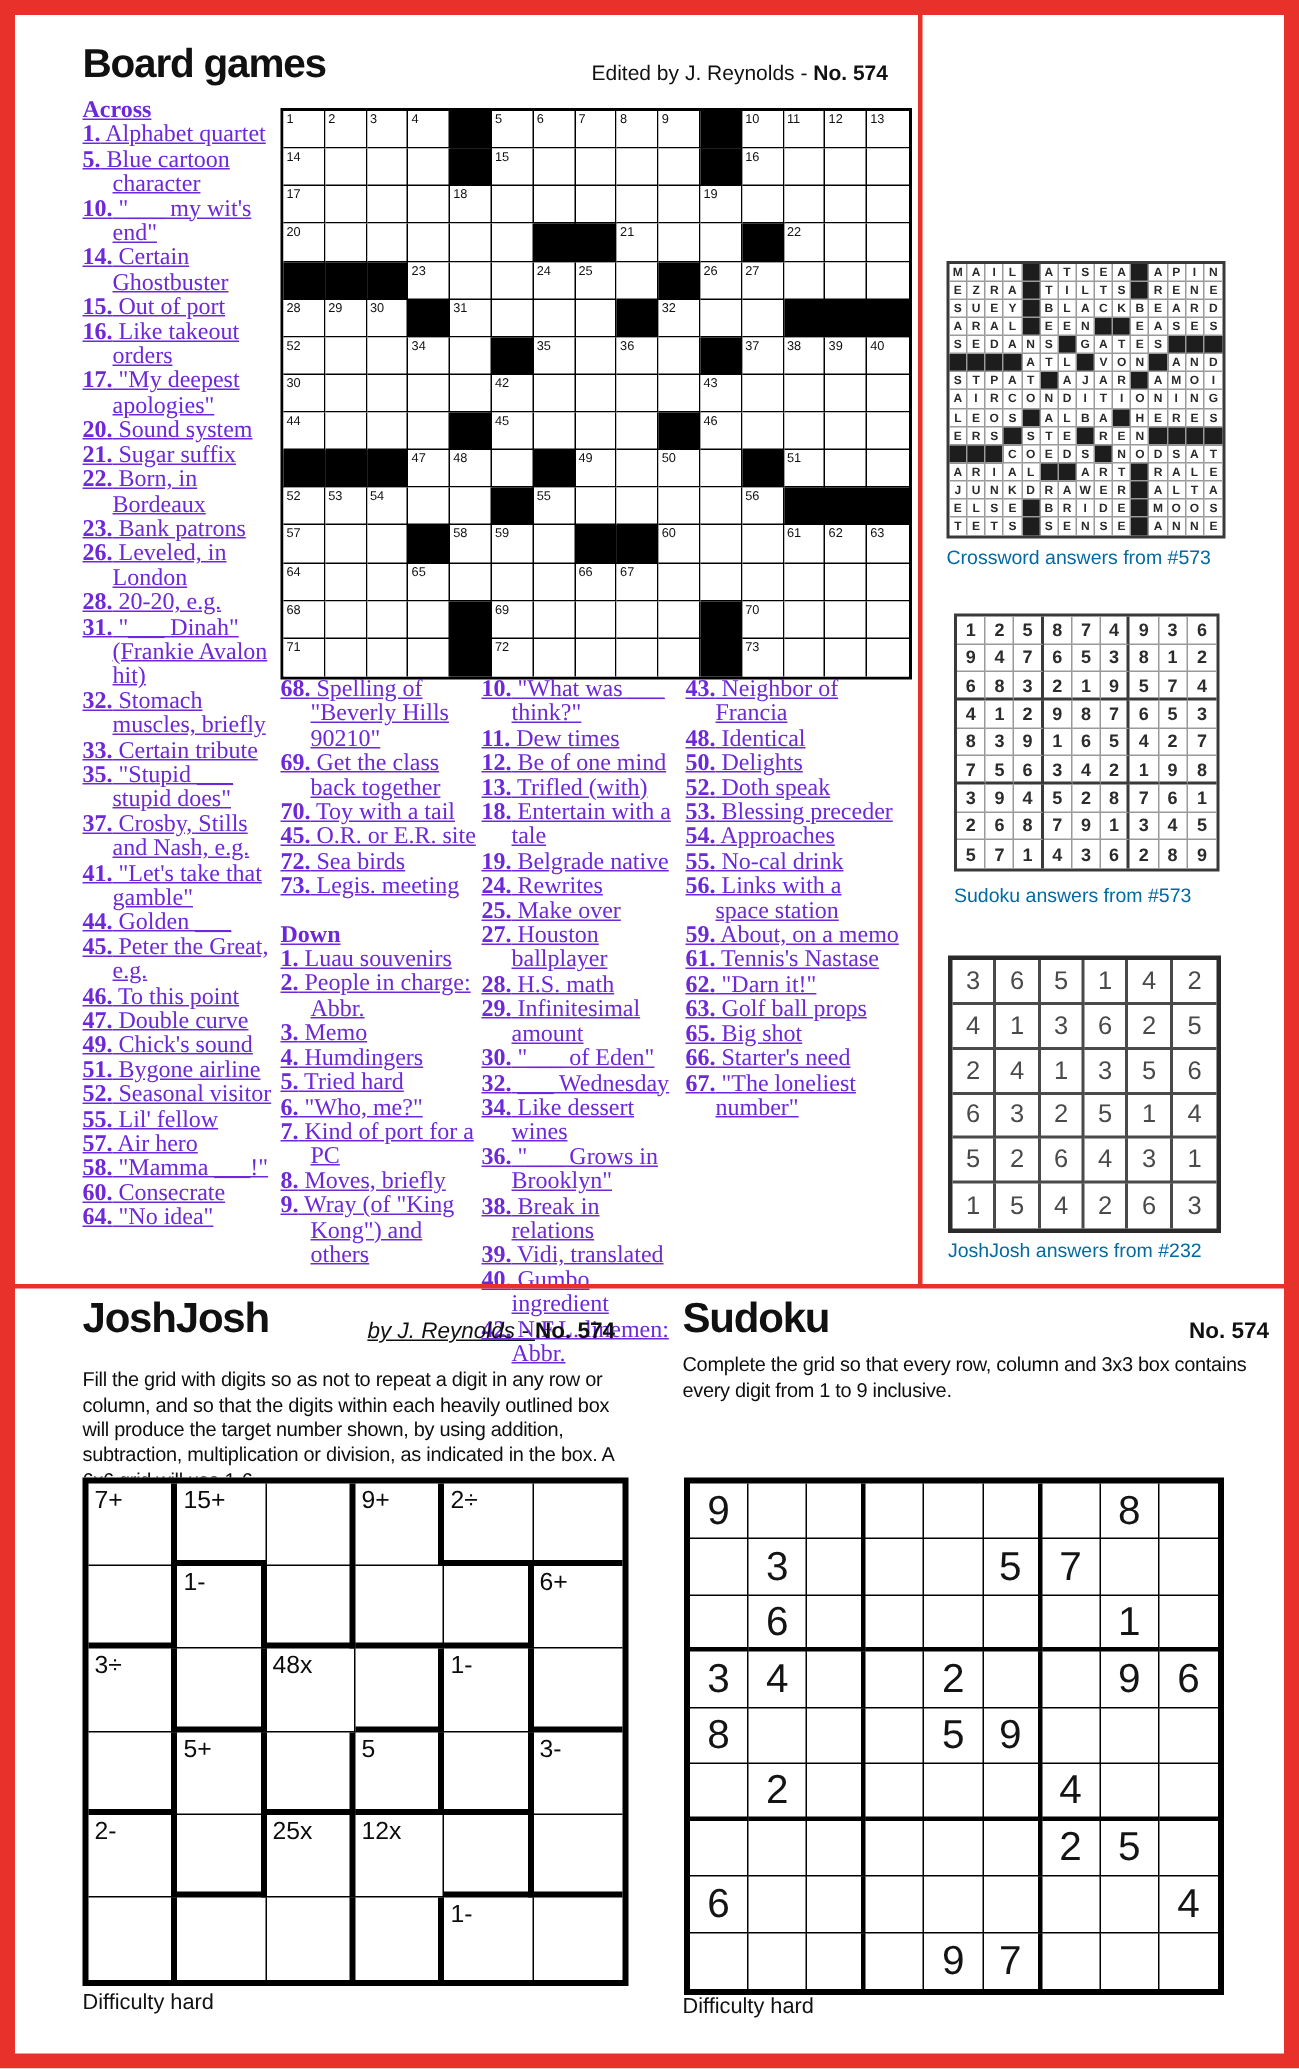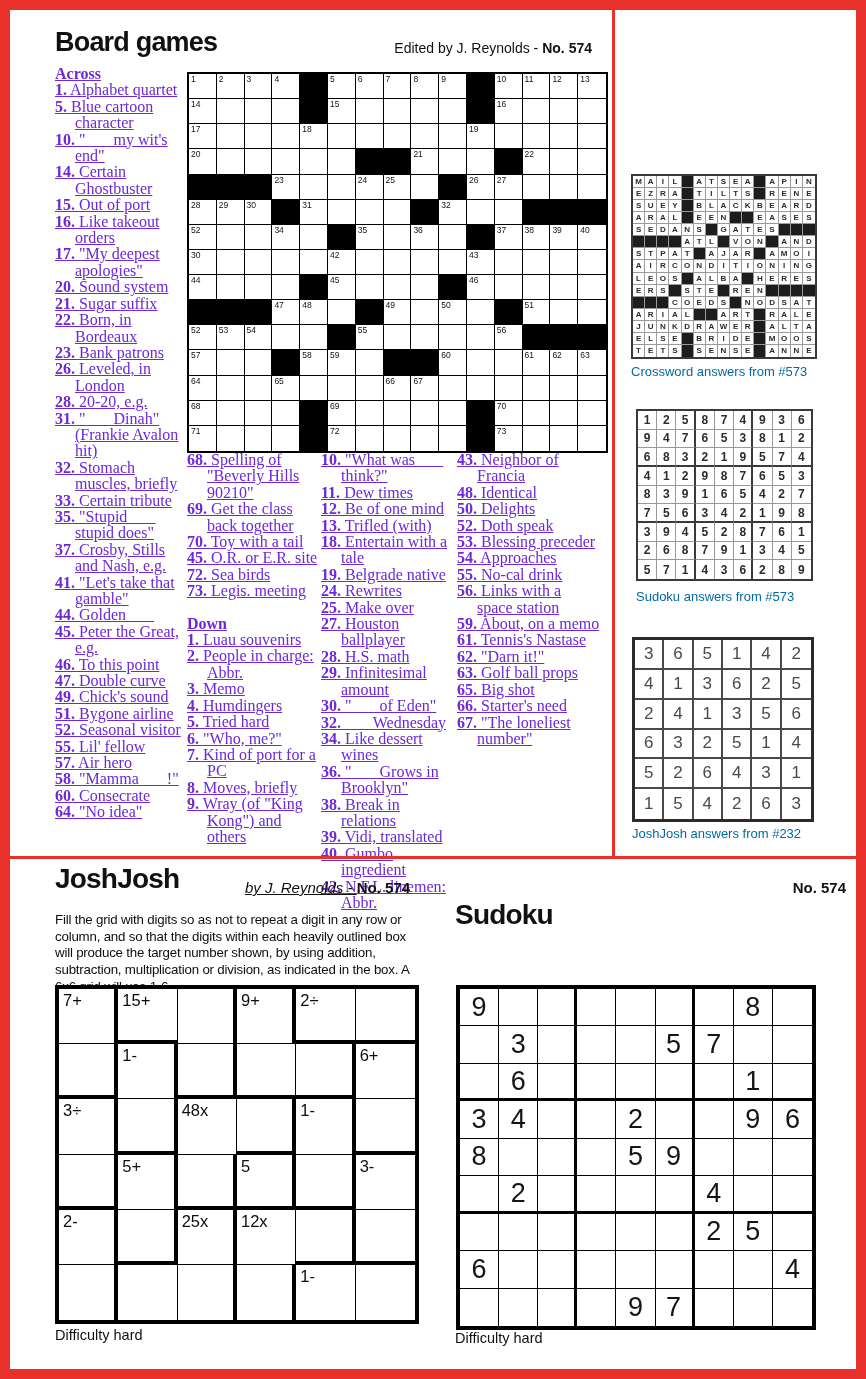--- a/index.html
+++ b/index.html
@@ -62,21 +62,21 @@
   .instr{font-size:13.3px;line-height:16.7px;letter-spacing:-0.2px;color:#0e0e0e;}
   #jj-instr{left:55px;top:902px;width:362px;margin-top:10px;}
   #jj-grid{left:55px;top:985px;width:356px;height:331px;display:grid;grid-template-columns:repeat(6,1fr);grid-template-rows:repeat(6,1fr);border:4px solid #000;background:#fff;}
   #jj-grid .cell{position:relative;border-right:1px solid #000;border-bottom:1px solid #000;box-sizing:border-box;}
   #jj-grid .cell:nth-child(6n){border-right:none;}
   #jj-grid .cell:nth-child(n+31){border-bottom:none;}
   #jj-grid .tr{border-right-width:4px;}
   #jj-grid .tb{border-bottom-width:4px;}
   #jj-grid .cage{position:absolute;top:2px;left:4px;font-size:16.5px;color:#0c0c0c;}
   #jj-diff{left:55px;top:1327px;font-size:14.5px;}
-  #sud-title{left:455px;top:863px;font-size:28px;font-weight:bold;letter-spacing:-0.8px;margin-top:36px;}
+  #sud-title{left:455px;top:863px;font-size:28px;font-weight:bold;letter-spacing:-0.8px;}
   #sud-no{left:700px;top:879px;width:146px;text-align:right;font-size:15px;font-weight:bold;}
   #sud-instr{left:455px;top:902px;width:396px;}
   #sud-grid{left:456px;top:985px;width:352px;height:337px;display:grid;grid-template-columns:repeat(9,1fr);grid-template-rows:repeat(9,1fr);border:4px solid #000;background:#fff;}
   #sud-grid .cell{border-right:1px solid #000;border-bottom:1px solid #000;box-sizing:border-box;display:flex;align-items:center;justify-content:center;font-size:27px;color:#141414;}
   #sud-grid .cell:nth-child(9n){border-right:none;}
   #sud-grid .cell:nth-child(n+73){border-bottom:none;}
   #sud-grid .br3{border-right-width:3px;}
   #sud-grid .bb3{border-bottom-width:3px;}
   #sud-diff{left:455px;top:1330px;font-size:14.5px;}
 </style>
@@ -989,20 +989,21 @@
       <div class="cell tr"></div>
       <div class="cell">
         <span class="cage">1-</span>
       </div>
       <div class="cell"></div>
     </div>
   <div class="abs" id="jj-diff">Difficulty hard</div>
 
   <div class="abs" id="sud-title">Sudoku</div>
   <div class="abs" id="sud-no">No. 574</div>
+  <div class="abs instr" id="sud-instr">Complete the grid so that every row, column and 3x3 box contains every digit from 1 to 9 inclusive.</div>
   <div class="abs" id="sud-grid">
       <div class="cell">9</div>
       <div class="cell"></div>
       <div class="cell br3"></div>
       <div class="cell"></div>
       <div class="cell"></div>
       <div class="cell br3"></div>
       <div class="cell"></div>
       <div class="cell">8</div>
       <div class="cell"></div>

